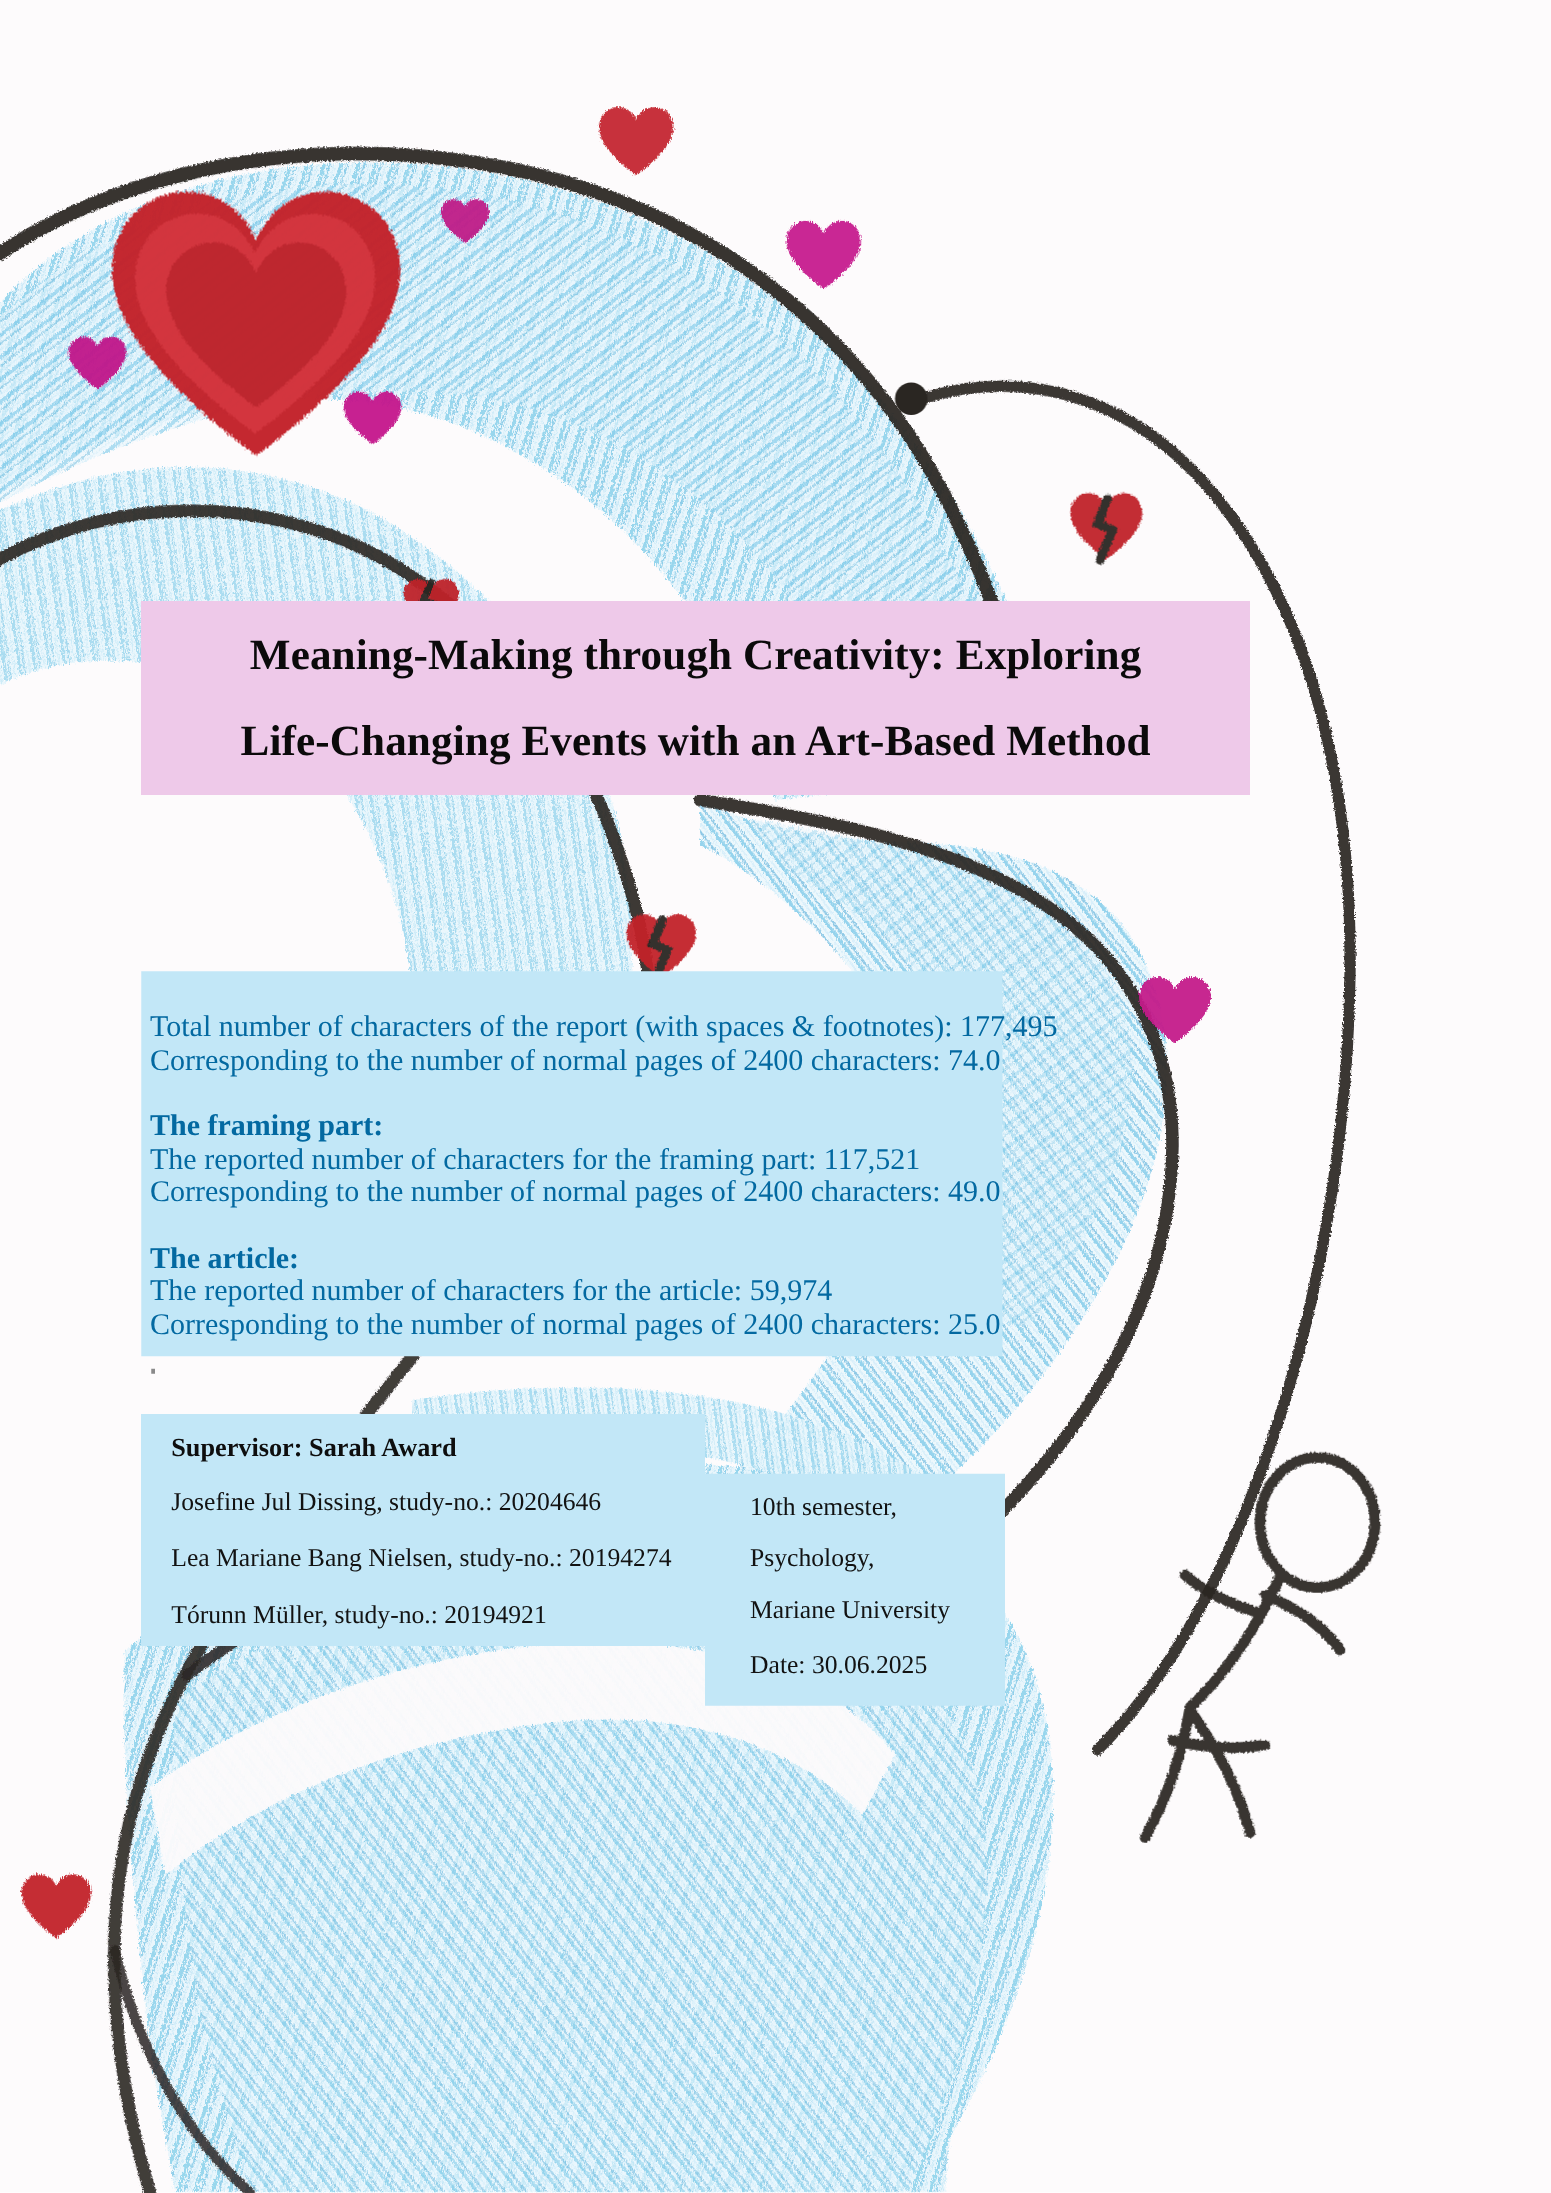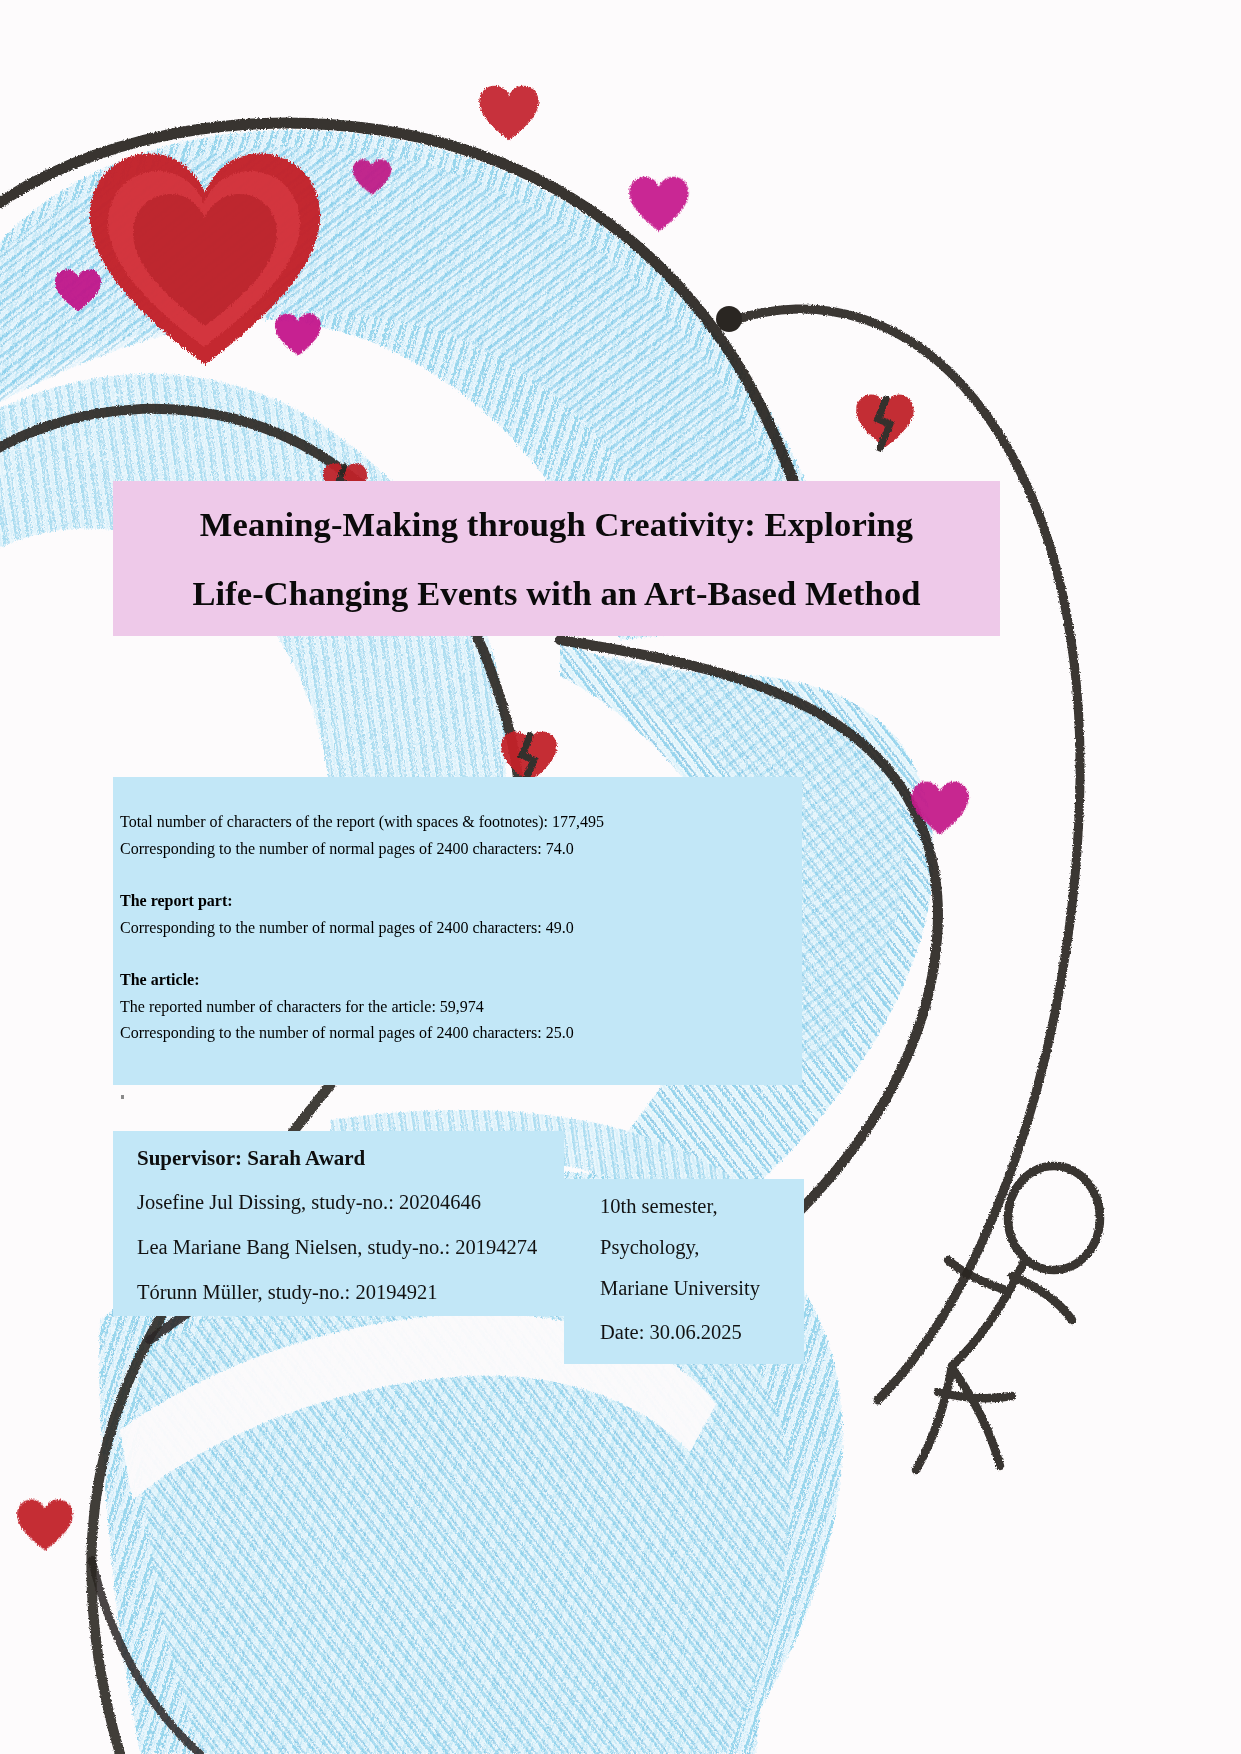--- a/index.html
+++ b/index.html
@@ -59,23 +59,23 @@
     left: 113px;
     top: 777px;
     width: 689px;
     height: 308px;
     background: #c2e7f7;
     z-index: 5;
     box-sizing: border-box;
     padding: 32px 0 0 7px;
   }
   .cb-line {
-    font-size: 16px;
+    font-size: 24px;
     line-height: 26.5px;
-    color: #000000;
+    color: #0369a1;
     white-space: nowrap;
   }
   .cb-line.bold { font-weight: bold; }
   .cb-gap { height: 26px; }
 
   
   #authors-box {
     position: absolute;
     left: 113px;
     top: 1131px;
@@ -328,21 +328,22 @@
 
   <div id="title-band">
     <div class="title-line">Meaning-Making through Creativity: Exploring</div>
     <div class="title-line">Life-Changing Events with an Art-Based Method</div>
   </div>
 
   <div id="count-box">
     <div class="cb-line">Total number of characters of the report (with spaces &amp; footnotes): 177,495</div>
     <div class="cb-line">Corresponding to the number of normal pages of 2400 characters: 74.0</div>
     <div class="cb-gap"></div>
-    <div class="cb-line bold">The report part:</div>
+    <div class="cb-line bold">The framing part:</div>
+    <div class="cb-line">The reported number of characters for the framing part: 117,521</div>
     <div class="cb-line">Corresponding to the number of normal pages of 2400 characters: 49.0</div>
     <div class="cb-gap"></div>
     <div class="cb-line bold">The article:</div>
     <div class="cb-line">The reported number of characters for the article: 59,974</div>
     <div class="cb-line">Corresponding to the number of normal pages of 2400 characters: 25.0</div>
   </div>
 
   <div id="authors-box">
     <div class="ab-sup">Supervisor: Sarah Award</div>
     <div class="ab-name">Josefine Jul Dissing, study-no.: 20204646</div>

